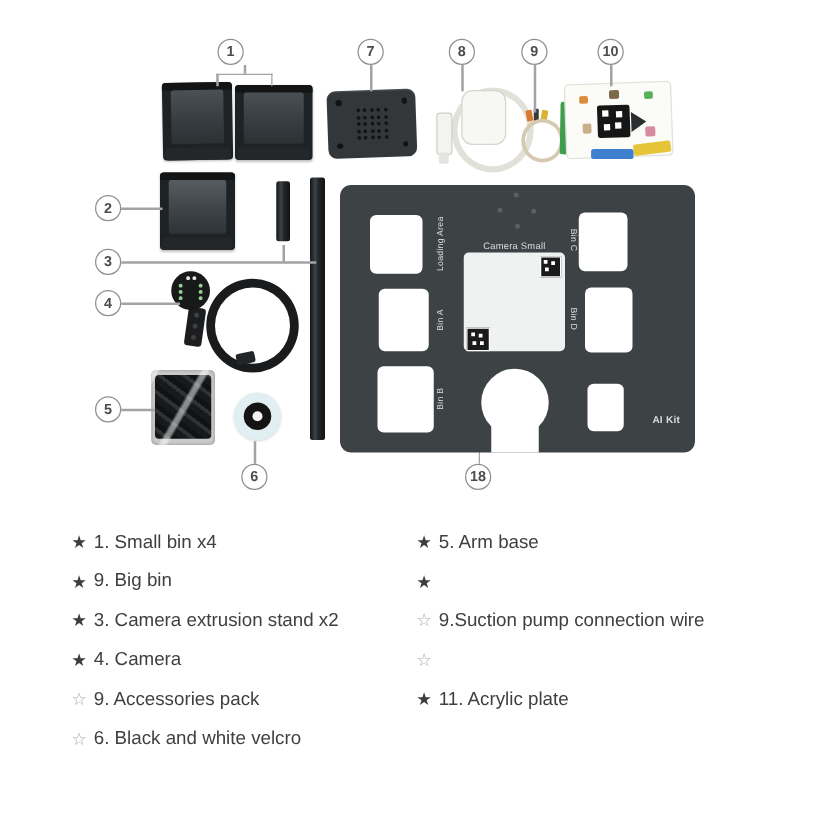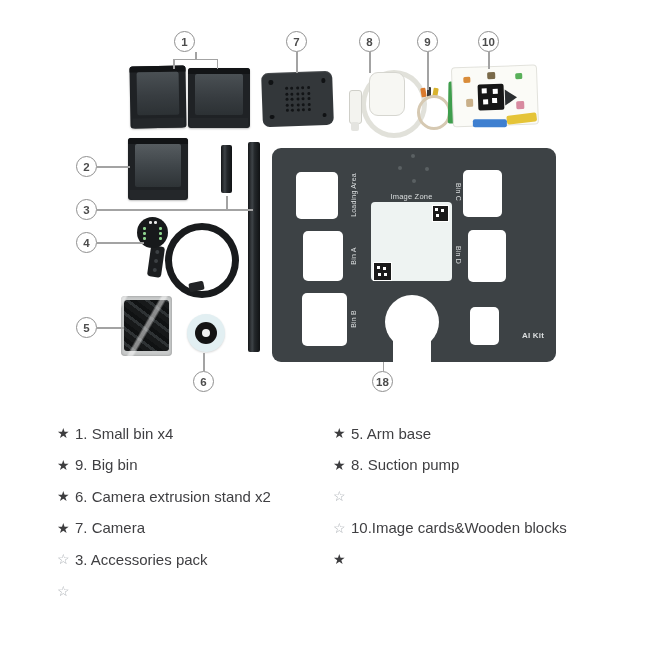--- a/index.html
+++ b/index.html
@@ -276,64 +276,65 @@
         <i style="left:9px;top:4px"></i>
         <i style="left:4px;top:10px"></i>
         <i style="left:10px;top:10px"></i>
     </div>
 
     <span class="plabel vlabel" style="left:81px;top:47px">Loading Area</span>
     <span class="plabel vlabel" style="left:81px;top:108px">Bin A</span>
     <span class="plabel vlabel" style="left:81px;top:171px">Bin B</span>
     <span class="plabel vlabel-cw" style="left:186px;top:44px">Bin C</span>
     <span class="plabel vlabel-cw" style="left:186px;top:107px">Bin D</span>
-    <span class="plabel" style="left:99px;top:44px;width:81px;text-align:center;font-size:7.5px">Image Zone</span>
+    <span class="plabel" style="left:99px;top:44px;width:81px;text-align:center;font-size:7.5px">Camera Small</span>
     <span class="plabel" style="right:12px;top:183px;font-size:8px;font-weight:700">AI Kit</span>
   </div>
 
   <div class="col" style="left:57px;top:425px">
     <div class="lrow">
         <span class="star filled">★</span>
         <span>1. Small bin x4</span>
       </div>
     <div class="lrow">
         <span class="star filled">★</span>
         <span>9. Big bin</span>
       </div>
     <div class="lrow">
         <span class="star filled">★</span>
-        <span>6. Camera extrusion stand x2</span>
-      </div>
-    <div class="lrow">
-        <span class="star filled">★</span>
-        <span>7. Camera</span>
+        <span>3. Camera extrusion stand x2</span>
+      </div>
+    <div class="lrow">
+        <span class="star filled">★</span>
+        <span>4. Camera</span>
       </div>
     <div class="lrow">
         <span class="star hollow">☆</span>
-        <span>3. Accessories pack</span>
+        <span>9. Accessories pack</span>
       </div>
     <div class="lrow">
         <span class="star hollow">☆</span>
+        <span>6. Black and white velcro</span>
       </div>
   </div>
 
   <div class="col" style="left:333px;top:425px">
     <div class="lrow">
         <span class="star filled">★</span>
         <span>5. Arm base</span>
       </div>
     <div class="lrow">
         <span class="star filled">★</span>
-        <span>8. Suction pump</span>
       </div>
     <div class="lrow">
         <span class="star hollow">☆</span>
+        <span>9.Suction pump connection wire</span>
       </div>
     <div class="lrow">
         <span class="star hollow">☆</span>
-        <span>10.Image cards&amp;Wooden blocks</span>
-      </div>
-    <div class="lrow">
-        <span class="star filled">★</span>
+      </div>
+    <div class="lrow">
+        <span class="star filled">★</span>
+        <span>11. Acrylic plate</span>
       </div>
   </div>
 
 </div>
 
 </body></html>

